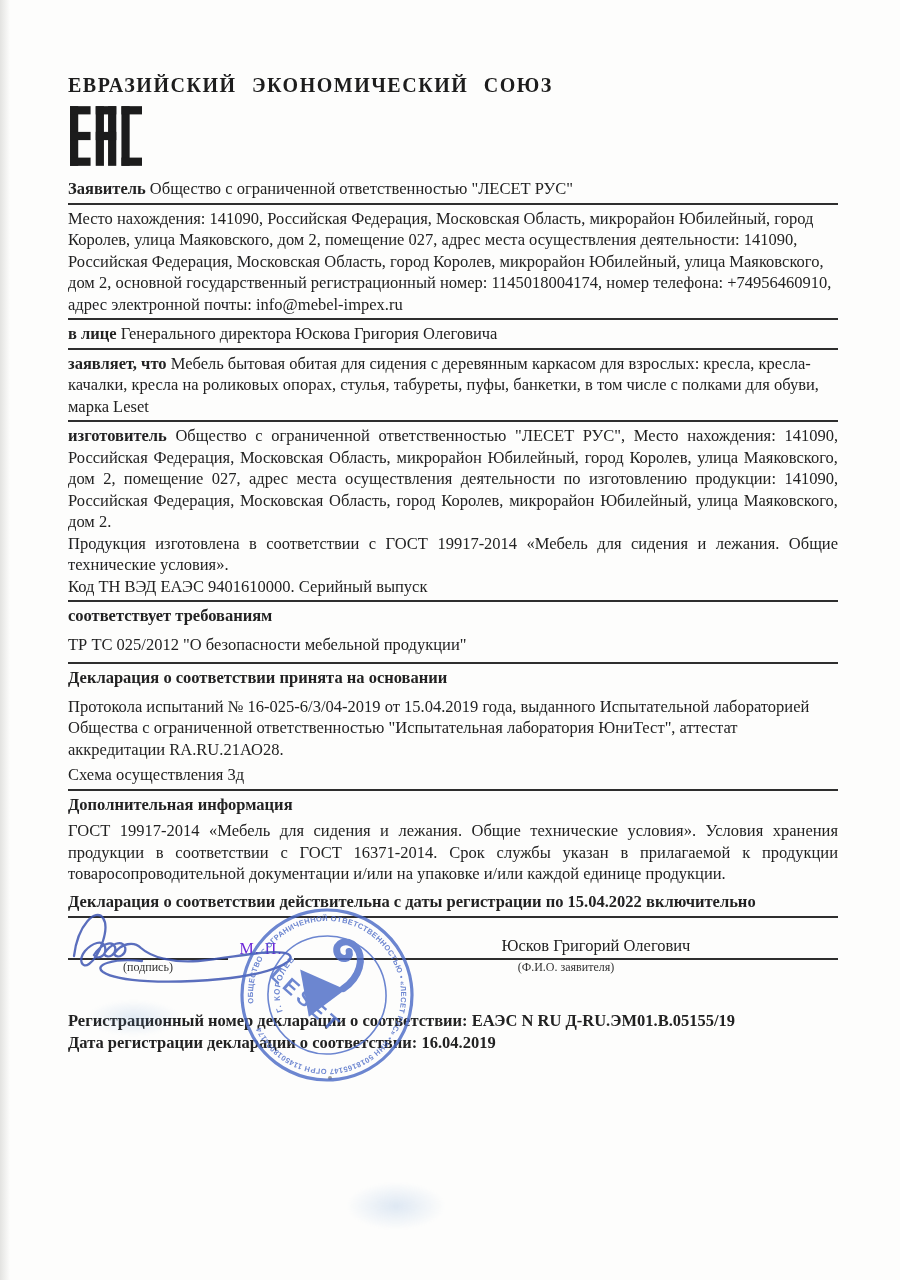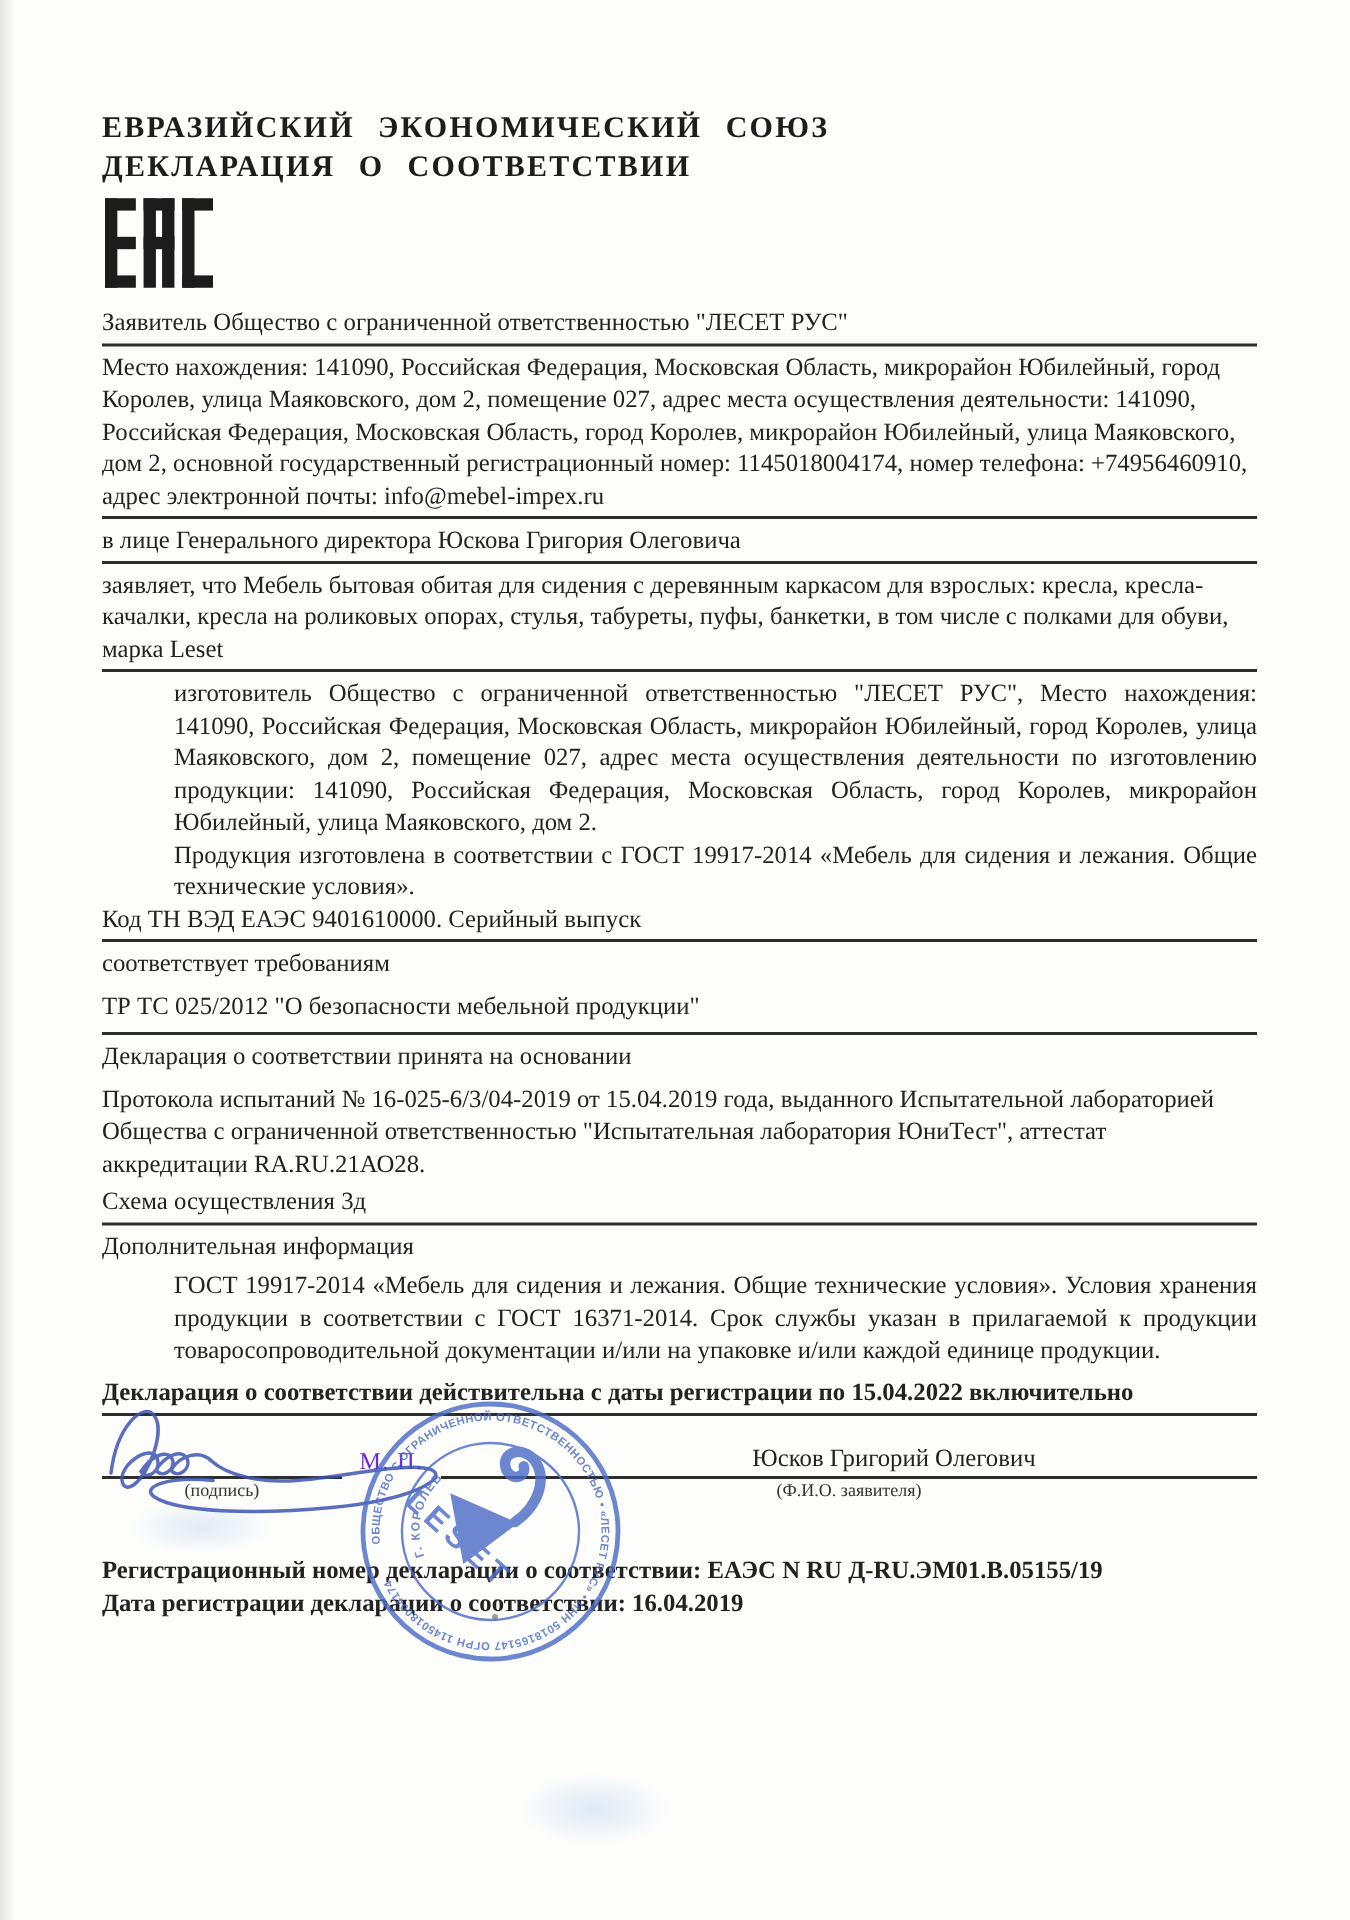--- a/index.html
+++ b/index.html
@@ -10,25 +10,25 @@
   .page::before{
     content:"";position:absolute;left:0;top:0;bottom:0;width:10px;
     background:linear-gradient(90deg,#e3e3e1,rgba(255,255,255,0));pointer-events:none;
   }
   .content{position:absolute;left:68px;top:72px;width:770px;font-size:16.5px;line-height:21.5px;}
   .doc-title{
     font-weight:bold;font-size:20px;line-height:26px;
     letter-spacing:1.5px;word-spacing:9px;color:#1d1d1d;
   }
   .eac-wrap{margin:8px 0 12px 2px;height:60px;}
-  .b{font-weight:normal;}
+  .b{font-weight:bold;}
   .sec{border-bottom:2px solid #2e2e2e;padding-bottom:3px;margin-bottom:3px;}
   .sec.noline{border-bottom:none;}
   .sec.thick{border-bottom-width:2.5px;}
-  .just{text-align:justify;margin-left:48px;}
+  .just{text-align:justify;}
   .gap{margin-top:5px;}
   .gap2{margin-top:7px;margin-bottom:4px;}
   .validity{font-weight:bold;padding-bottom:4px;}
   
   .sig-area{position:relative;height:66px;margin-top:4px;}
   .sig-row{position:absolute;left:0;right:0;top:14px;display:flex;align-items:flex-end;}
   .sig-left{width:160px;}
   .sig-mp{width:66px;text-align:center;font-size:16px;letter-spacing:1px;margin-bottom:16px;color:#6d28d9;}
   .sig-right{flex:1;}
   .sig-line{border-bottom:2px solid #2e2e2e;height:0;}
@@ -48,21 +48,20 @@
   .smudge.s2{left:346px;top:1182px;width:100px;height:48px;background:radial-gradient(ellipse,rgba(115,160,215,.22),rgba(115,160,215,0) 70%);}
   .dot{position:absolute;left:328px;top:1076px;width:4px;height:4px;border-radius:50%;background:#4a4a4a;opacity:.55;pointer-events:none;}
 </style>
 </head>
 <body>
 
 <div class="page">
   <div class="content">
 
     <div class="doc-title">ЕВРАЗИЙСКИЙ ЭКОНОМИЧЕСКИЙ СОЮЗ</div>
-    <div class="doc-title">ДЕКЛАРАЦИЯ О СООТВЕТСТВИИ</div>
 
     <div class="eac-wrap">
       <svg width="72" height="60" viewBox="0 0 70 58">
         <g fill="#1c1c1c">
           <rect x="0" y="0" width="8" height="58"></rect>
             <rect x="0" y="0" width="20" height="8"></rect>
             <rect x="0" y="25" width="20" height="8"></rect>
             <rect x="0" y="50" width="20" height="8"></rect>
           <rect x="25" y="0" width="8" height="58"></rect>
             <rect x="37" y="0" width="8" height="58"></rect>

